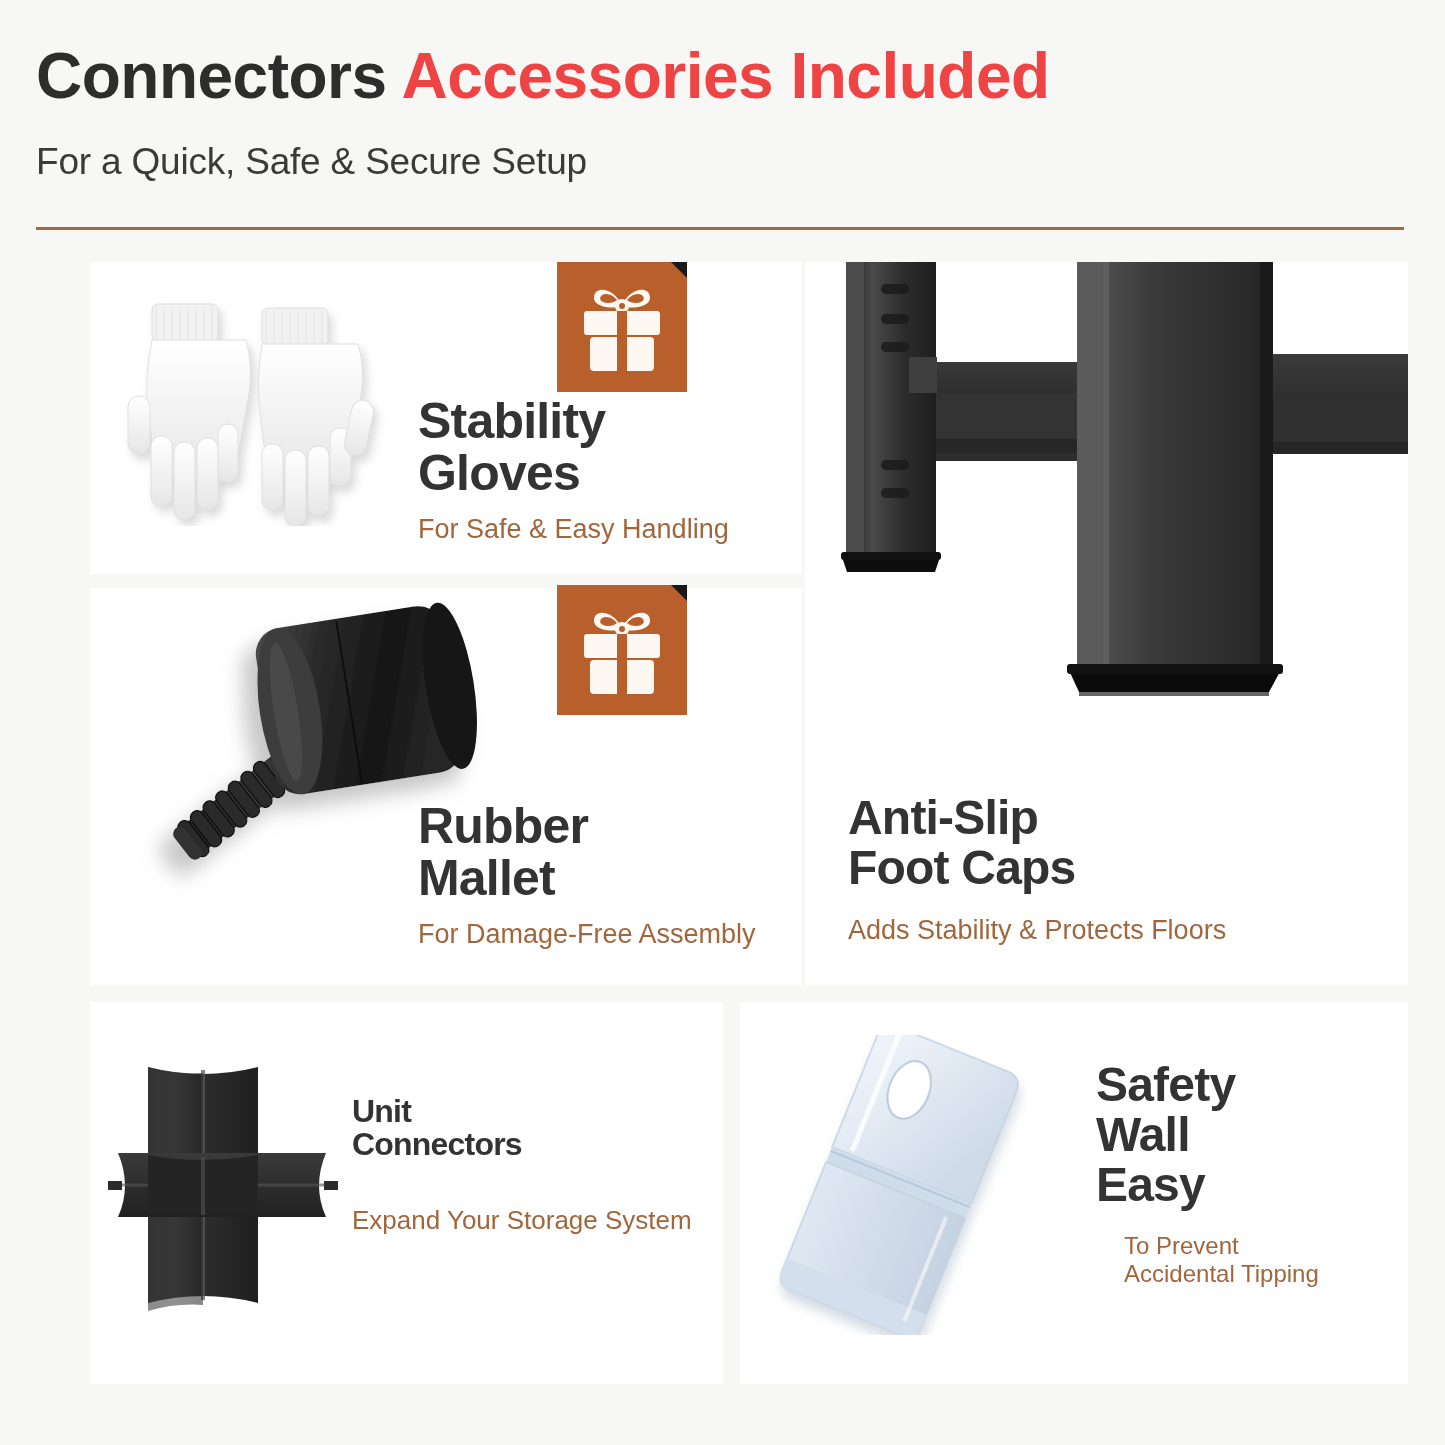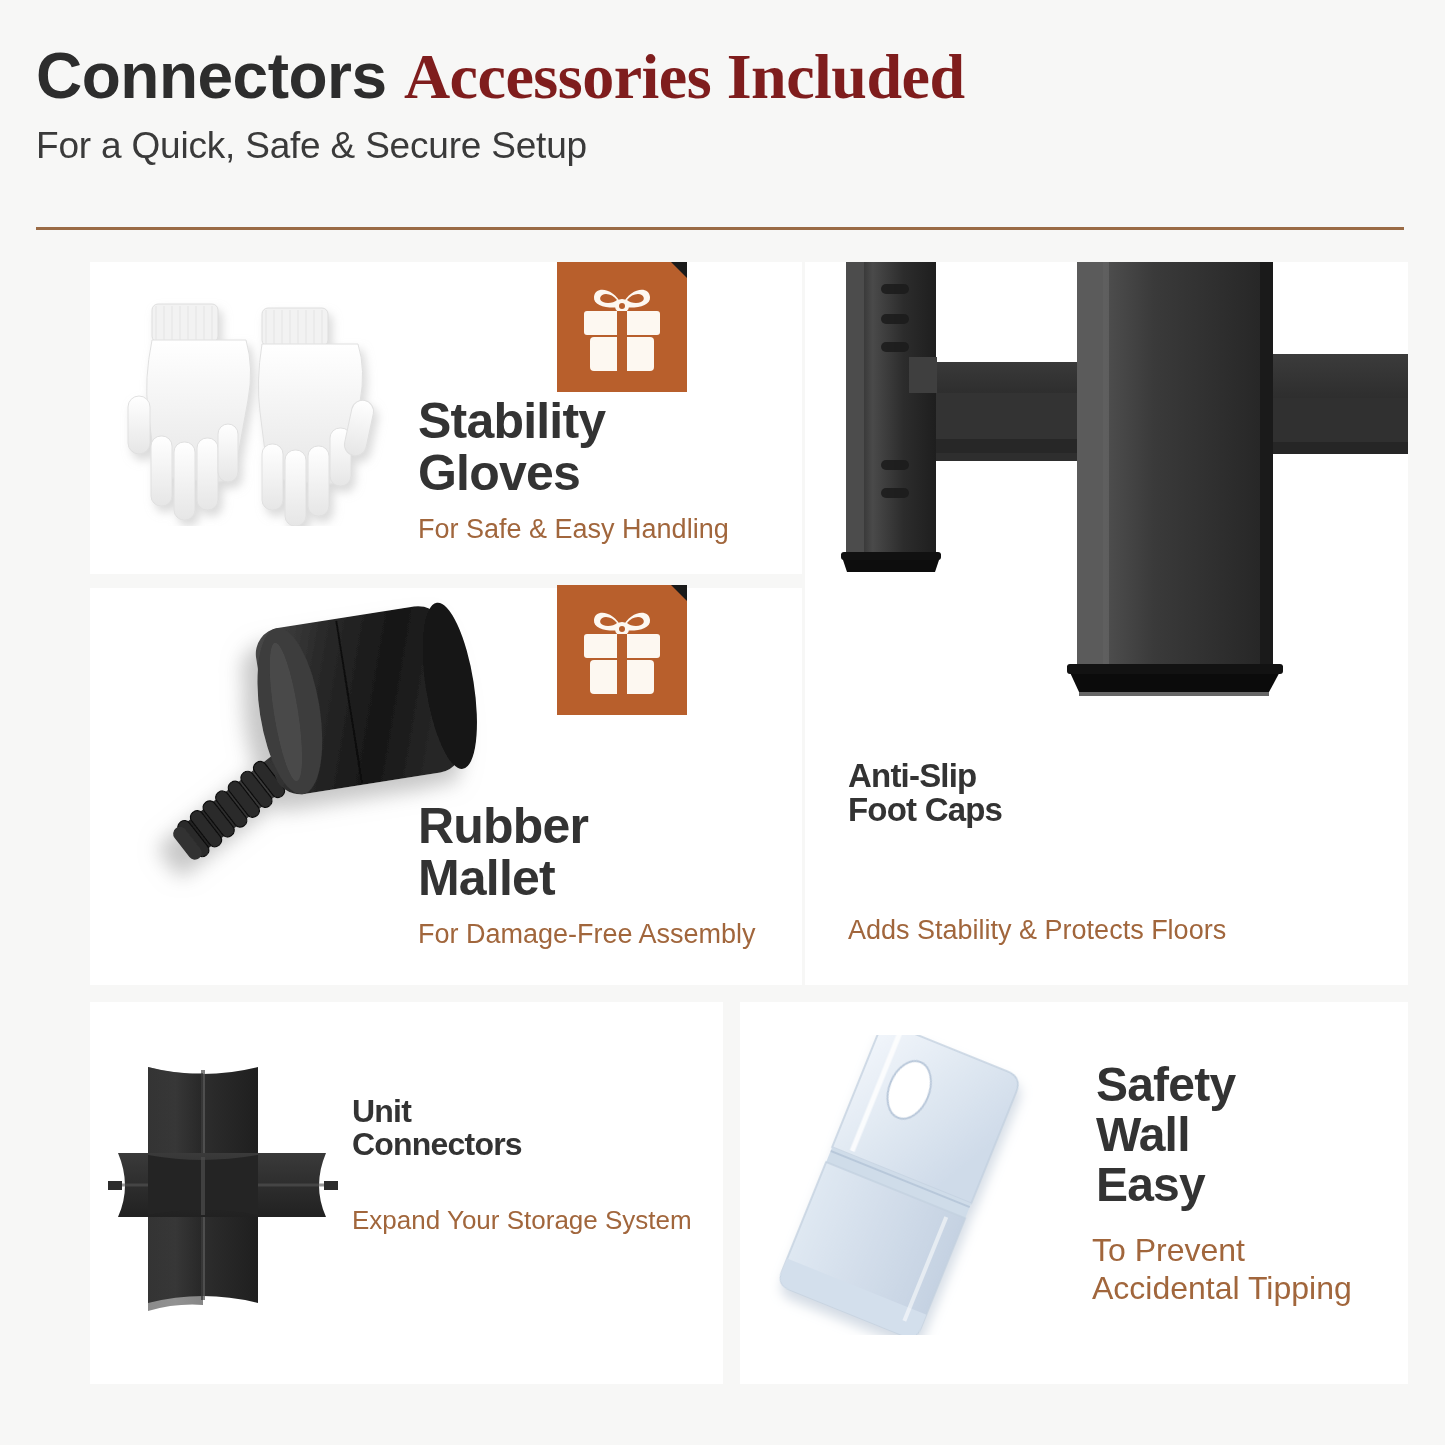--- a/index.html
+++ b/index.html
@@ -23,24 +23,24 @@
   .header { position: absolute; left: 36px; top: 44px; width: 1375px; }
 
   .headline {
     font-size: 64px;
     font-weight: 700;
     letter-spacing: -0.5px;
     line-height: 1.02;
     color: #2d2d2d;
     white-space: nowrap;
   }
-  .headline .accent { color: #7f1d1d; font-family: Liberation Serif, serif; }
+  .headline .accent { color: #ef4444; }
 
   .subhead {
-    margin-top: 16px;
+    margin-top: 32px;
     font-size: 37px;
     font-weight: 400;
     color: #3a3a3a;
     letter-spacing: -0.2px;
   }
 
   .divider {
     position: absolute;
     left: 36px;
     top: 227px;
@@ -95,28 +95,28 @@
     white-space: pre-line;
   }
 
   
   #t-gloves { left: 418px; top: 395px; font-size: 50px; }
   #s-gloves { left: 418px; top: 514px; font-size: 27px; }
 
   #t-mallet { left: 418px; top: 800px; font-size: 50px; }
   #s-mallet { left: 418px; top: 919px; font-size: 27px; }
 
-  #t-feet   { left: 848px; top: 759px; font-size: 33px; }
+  #t-feet   { left: 848px; top: 793px; font-size: 48px; }
   #s-feet   { left: 848px; top: 915px; font-size: 27px; }
 
   #t-conn   { left: 352px; top: 1095px; font-size: 32px; }
   #s-conn   { left: 352px; top: 1205px; font-size: 26px; }
 
   #t-wall   { left: 1096px; top: 1060px; font-size: 48px; }
-  #s-wall   { left: 1092px; top: 1232px; font-size: 32px; }
+  #s-wall   { left: 1124px; top: 1232px; font-size: 24px; }
 
   
   .art { position: absolute; }
 
   
   #art-gloves { left: 118px; top: 296px; }
   
   #art-mallet { left: 100px; top: 595px; }
   
   #art-feet { left: 805px; top: 262px; }

